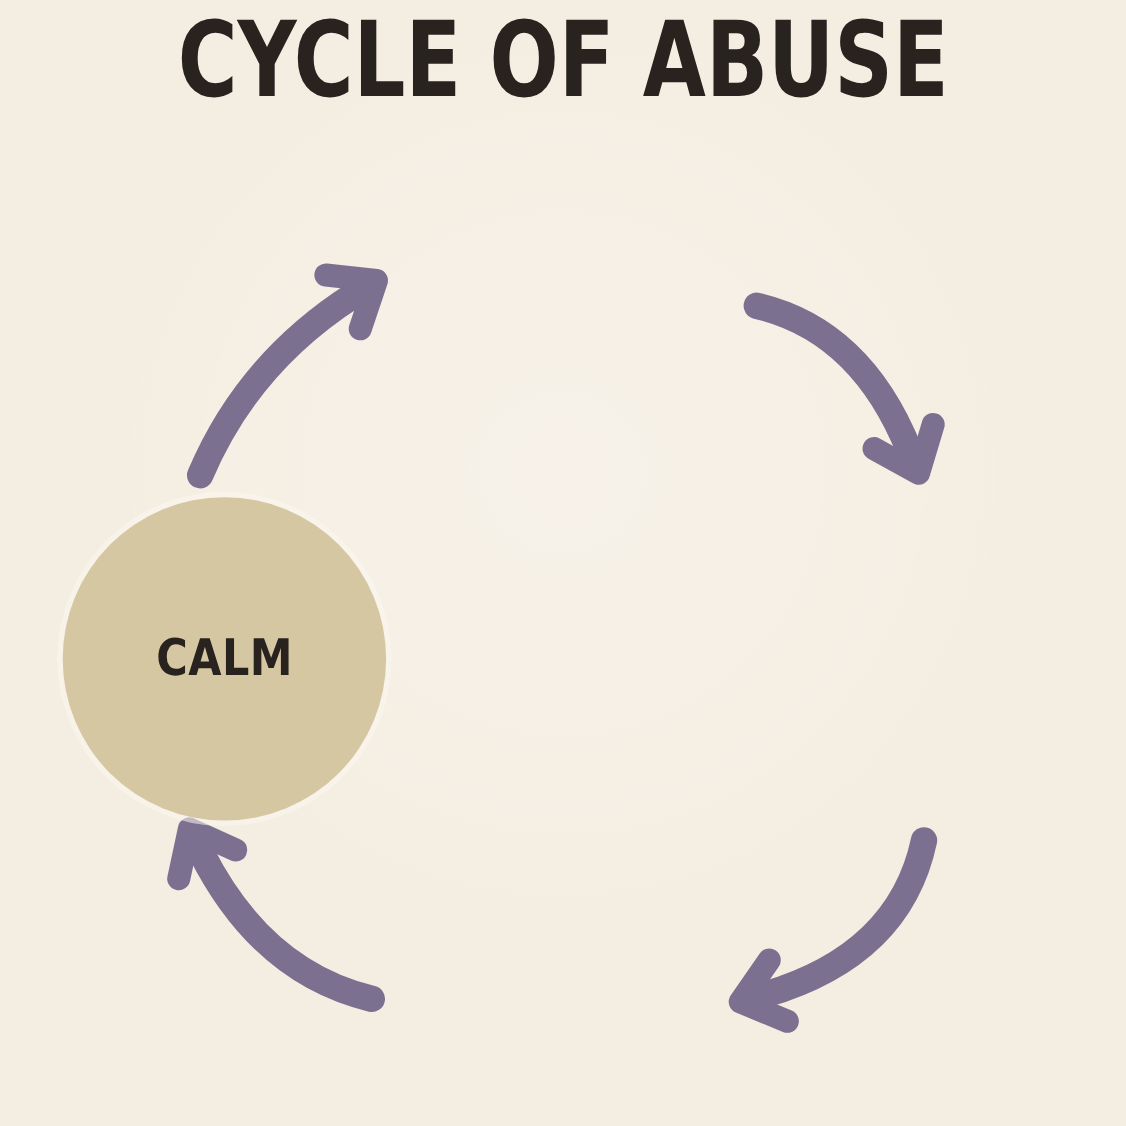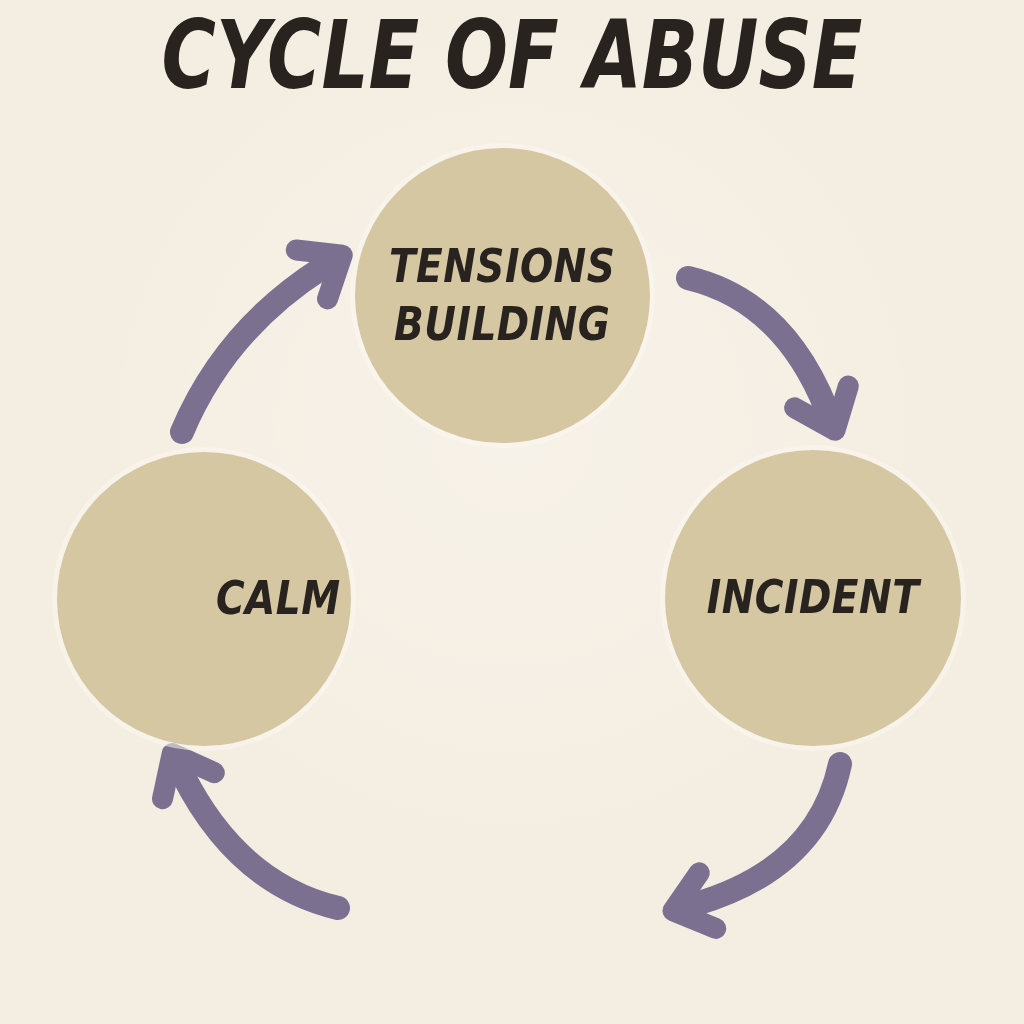--- a/index.html
+++ b/index.html
@@ -15,21 +15,20 @@
     background: var(--background);
     overflow: hidden;
   }
   .canvas {
     position: relative;
     width: 1024px;
     height: 1024px;
     background:
       radial-gradient(circle at 50% 42%, rgba(255,255,255,0.28), rgba(255,255,255,0) 60%),
       var(--background);
-    font-style: italic;
   }
   .title {
     position: absolute;
     top: 6px;
     left: 0;
     width: 1024px;
     text-align: center;
     font-size: 95px;
     font-weight: bold;
     line-height: 1.05;
@@ -65,21 +64,21 @@
     border-radius: 50%;
     background: var(--node-fill);
     display: flex;
     align-items: center;
     justify-content: center;
     box-shadow: 0 0 0 5px rgba(252,248,240,0.55);
   }
   .node-top    { left: 355px; top: 148px; width: 295px; height: 295px; }
   .node-right  { left: 665px; top: 450px; width: 296px; height: 296px; }
   .node-bottom { left: 358px; top: 722px; width: 295px; height: 295px; }
-  .node-left   { left:  57px; top: 452px; width: 294px; height: 294px; justify-content: flex-end; }
+  .node-left   { left:  57px; top: 452px; width: 294px; height: 294px; }
   .label {
     text-align: center;
     font-weight: bold;
     font-size: 46px;
     line-height: 1.24;
     color: var(--text);
     letter-spacing: 0.5px;
     transform: scaleX(0.85);
     transform-origin: 50% 50%;
     white-space: nowrap;
@@ -97,32 +96,21 @@
       <marker id="head" markerWidth="80" markerHeight="86" refX="28" refY="41" orient="auto" markerUnits="userSpaceOnUse">
         <path class="arrowhead" d="M16 12 L52 41 L16 70"></path>
       </marker>
     </defs>
     <path class="arrow" d="M 182 432 Q 225 330 322 268" marker-end="url(#head)"></path>
     <path class="arrow" d="M 688 278 Q 782 300 826 408" marker-end="url(#head)"></path>
     <path class="arrow" d="M 840 764 Q 818 868 696 904" marker-end="url(#head)"></path>
     <path class="arrow" d="M 338 908 Q 238 884 183 775" marker-end="url(#head)"></path>
   </svg>
 
-  <div class="node node-top">
-    <div class="label">
-      <div>TENSIONS</div>
-      <div>BUILDING</div>
-    </div>
-  </div>
 
-  <div class="node node-right">
-    <div class="label">
-      <div>INCIDENT</div>
-    </div>
-  </div>
 
 
   <div class="node node-left">
     <div class="label">
       <div>CALM</div>
     </div>
   </div>
 
 </div>
 

